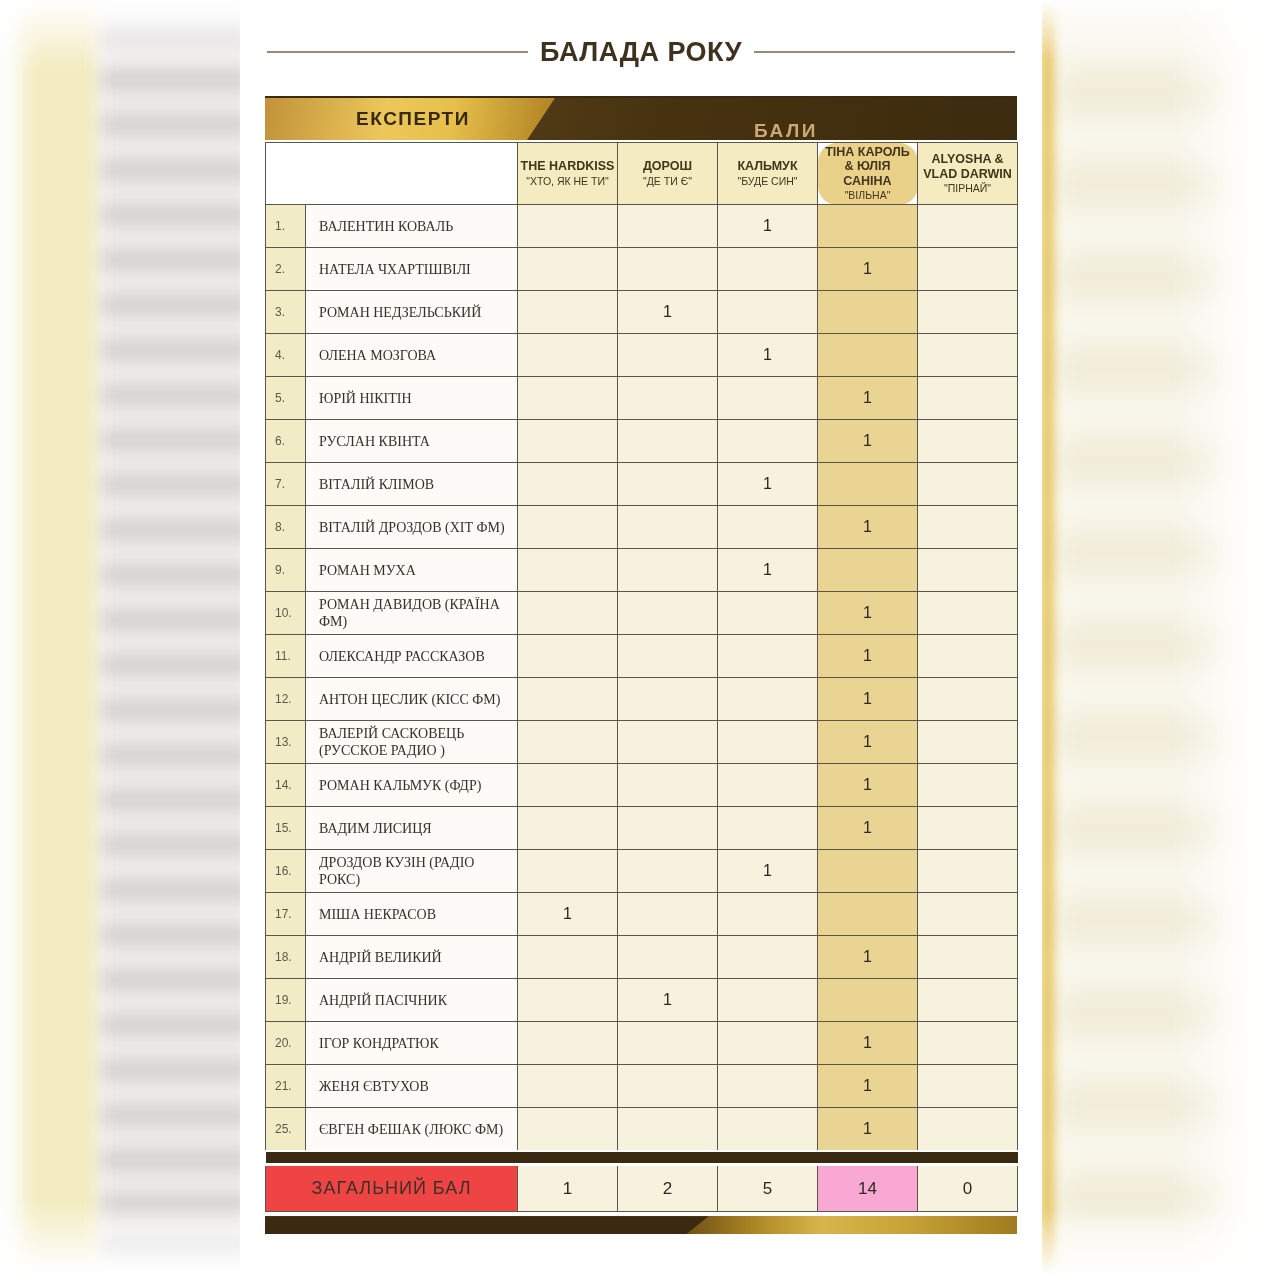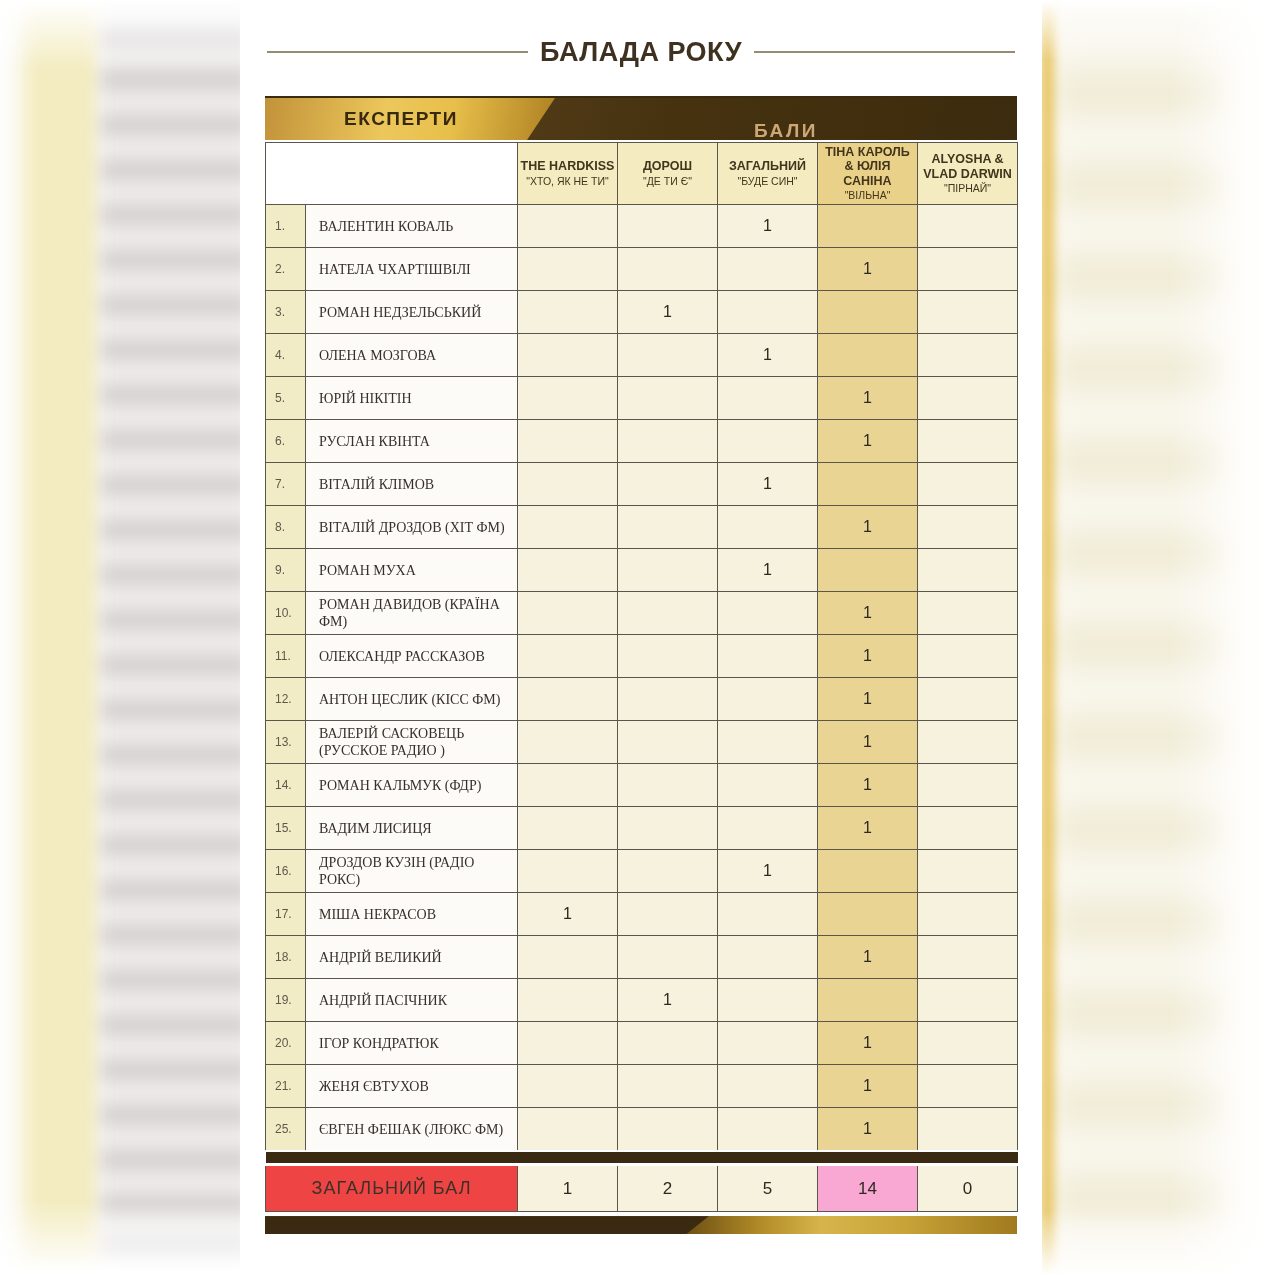--- a/index.html
+++ b/index.html
@@ -27,32 +27,32 @@
   .title-row{display:flex;align-items:center;gap:12px;margin:36px 27px 0 27px;}
   .title-row .line{flex:1;height:2px;background:#978b71;}
   .title{font-size:27px;font-weight:bold;color:#3f3120;letter-spacing:.5px;white-space:nowrap;line-height:32px;}
 
   
   .band{position:relative;margin:28px 0 0 25px;width:752px;height:42px;border-top:2px solid #3a2a10;
         background:linear-gradient(100deg,#7a5a28 0%,#573f1b 22%,#46320f 55%,#3c2b0e 100%);}
   .band-gold{position:absolute;left:0;top:0;height:100%;width:300px;
         background:linear-gradient(100deg,#c2923a 0%,#ecc75b 40%,#e7bf4b 62%,#b98c2a 90%,#a3781f 100%);
         clip-path:polygon(0 0,290px 0,262px 100%,0 100%);}
-  .band-label-experts{position:absolute;left:0;top:0;width:272px;text-align:center;line-height:42px;
+  .band-label-experts{position:absolute;left:12px;top:0;width:272px;text-align:center;line-height:42px;
         font-size:19px;font-weight:bold;color:#38290e;letter-spacing:1.5px;}
   .band-label-scores{position:absolute;left:290px;right:0;top:12px;text-align:center;line-height:42px;
         font-size:19px;font-weight:bold;color:#cda877;letter-spacing:2.5px;}
 
   
   table.score-table{margin:2px 0 0 25px;width:752px;border-collapse:collapse;table-layout:fixed;}
   table.score-table td{border:1.5px solid #5b564c;}
 
   td.blank{border:none;background:#ffffff;}
   td.hcell{background:#f4ebc0;height:54px;text-align:center;vertical-align:middle;color:#42351c;padding:2px 1px;}
-  td.hcell.hl{background:#ead189;}
+  td.hcell.hl{background:#ead189;border-radius:19px;}
   .hcell .artist{display:block;font-weight:bold;font-size:12.5px;line-height:1.15;}
   .hcell .song{display:block;font-size:10.5px;line-height:1.25;margin-top:1px;}
 
   td.num{background:#f2ecc6;font-size:12px;color:#5f584a;text-align:left;padding:0 0 0 9px;
          border-left:none;border-right:none;height:42px;}
   td.name{background:#fcfbf7;font-size:14px;color:#37302a;padding:0 6px 0 13px;border-left:none;line-height:1.25;font-family:Liberation Serif, serif;}
   td.vote{background:#f7f2dd;text-align:center;font-size:16px;color:#2e2920;}
   td.vote.hl{background:#e9d494;}
 
   tr.sep td{border:none;background:#3a2a11;height:9px;border-top:2px solid #fff;border-bottom:3px solid #fff;}
@@ -111,21 +111,21 @@
           <td class="blank" colspan="2"></td>
         <td class="hcell">
     <span class="artist">THE HARDKISS</span>
     <span class="song">"ХТО, ЯК НЕ ТИ"</span>
   </td>
             <td class="hcell">
     <span class="artist">ДОРОШ</span>
     <span class="song">"ДЕ ТИ Є"</span>
   </td>
             <td class="hcell">
-    <span class="artist">ЗАГАЛЬНИЙ</span>
+    <span class="artist">КАЛЬМУК</span>
     <span class="song">"БУДЕ СИН"</span>
   </td>
             <td class="hcell hl">
     <span class="artist">ТІНА КАРОЛЬ &amp; ЮЛІЯ САНІНА</span>
     <span class="song">"ВІЛЬНА"</span>
   </td>
             <td class="hcell">
     <span class="artist">ALYOSHA &amp; VLAD DARWIN</span>
     <span class="song">"ПІРНАЙ"</span>
   </td>

